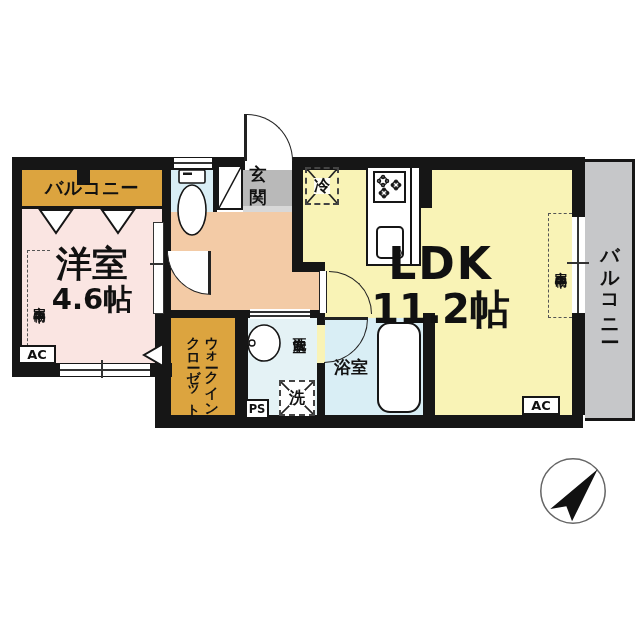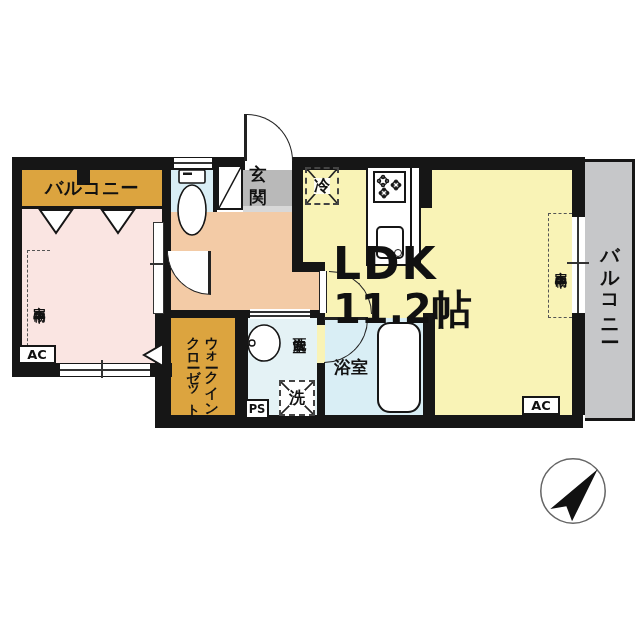--- a/index.html
+++ b/index.html
@@ -180,22 +180,26 @@
 
   <div class="bracket" style="left:27px;top:250px;width:23px;height:101px;box-sizing:border-box;">
     <span class="lbl vtext" style="position:static;font-size:12px;letter-spacing:2px;font-weight:bold;">室内物干</span>
   </div>
   <div class="bracket" style="left:548px;top:213px;width:24px;height:105px;box-sizing:border-box;">
     <span class="lbl vtext" style="position:static;font-size:12px;letter-spacing:2px;font-weight:bold;">室内物干</span>
   </div>
 
   <div class="lbl ctr" style="left:22px;top:176px;width:140px;height:24px;font-size:18px;letter-spacing:0.5px;">バルコニー</div>
 
-
-  <div class="lbl" style="left:333px;top:242px;width:215px;text-align:left;">
+  <div class="lbl" style="left:22px;top:245px;width:140px;text-align:center;">
+    <div style="font-size:36px;line-height:1.05;">洋室</div>
+    <div style="font-size:29px;line-height:1.15;">4.6帖</div>
+  </div>
+
+  <div class="lbl" style="left:333px;top:242px;width:215px;text-align:center;">
     <div style="font-size:44px;line-height:1.0;letter-spacing:2px;">LDK</div>
     <div style="font-size:40px;line-height:1.15;">11.2帖</div>
   </div>
 
   <div class="lbl ctr" style="left:243px;top:167px;width:30px;height:38px;font-size:17px;">玄関</div>
 
   <div class="lbl ctr" style="left:326px;top:356px;width:50px;height:22px;font-size:17px;">浴室</div>
 
   <div class="lbl vtext" style="left:291px;top:327px;font-size:13.5px;letter-spacing:1px;">洗面室</div>
 

